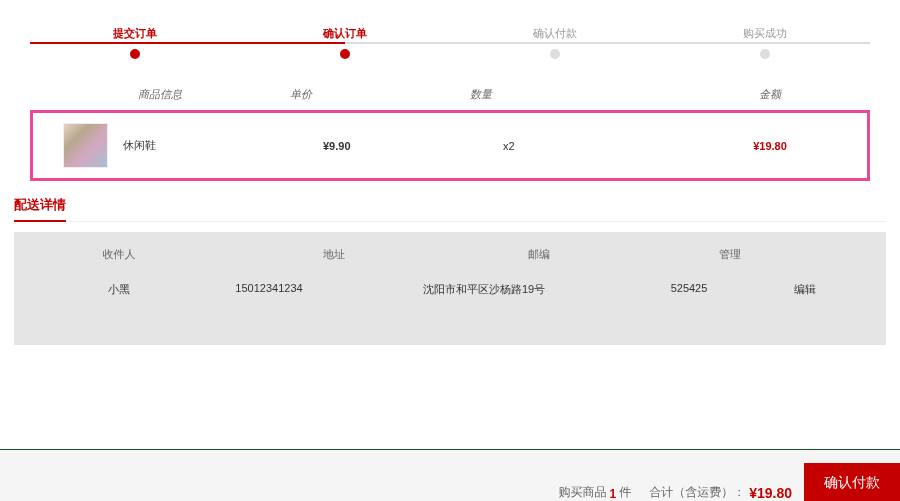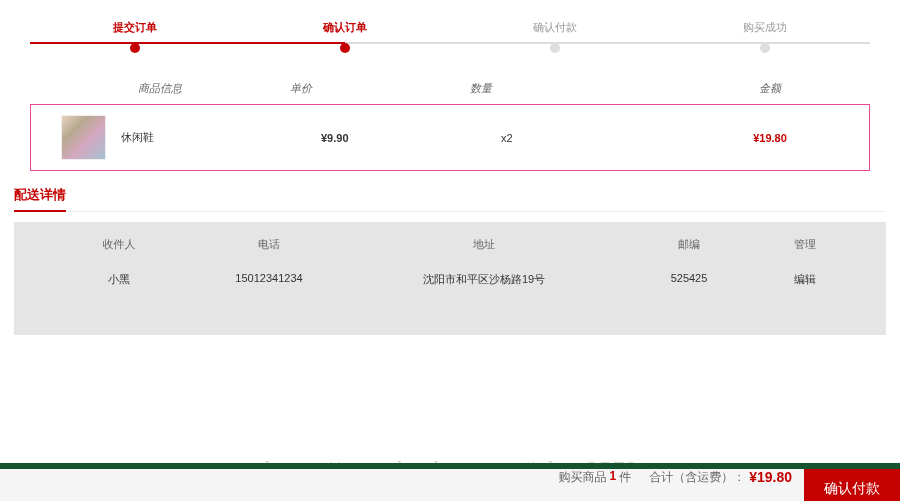--- a/index.html
+++ b/index.html
@@ -1,35 +1,35 @@
 <!DOCTYPE html>
 <html><head>
   <meta charset="utf-8">
   <style>
     * { margin: 0; padding: 0; box-sizing: border-box; }
     body { font-family: "Microsoft YaHei", Arial, sans-serif; font-size: 12px; color: #333; background: #fff; width: 900px; height: 501px; position: relative; }
     
-    .progress-bar { display: flex; justify-content: space-between; padding: 20px 30px 0; position: relative; }
+    .progress-bar { display: flex; justify-content: space-between; padding: 26px 30px 0; position: relative; }
     .progress-line { position: absolute; top: 42px; left: 30px; right: 30px; height: 2px; background: #ddd; z-index: 0; }
     .progress-line-active { position: absolute; top: 42px; left: 30px; width: 315px; height: 2px; background: #c40000; z-index: 1; }
     .progress-step { flex: 1; text-align: center; position: relative; z-index: 2; }
     .progress-step .label { font-size: 11px; margin-bottom: 8px; display: block; }
     .progress-step.active .label { color: #c40000; font-weight: bold; }
     .progress-step.inactive .label { color: #999; }
     .progress-step .dot { width: 10px; height: 10px; border-radius: 50%; margin: 0 auto; background: #ddd; }
     .progress-step.active .dot { background: #c40000; }
     
     .order-section { margin-top: 20px; }
     .order-header { display: flex; padding: 8px 30px; font-size: 11px; color: #666; font-style: italic; }
     .col-info { flex: 0 0 260px; text-align: center; }
     .col-price { flex: 0 0 180px; text-align: left; }
     .col-qty { flex: 0 0 200px; }
     .col-amount { flex: 1; text-align: center; }
     
-    .order-item { display: flex; align-items: center; padding: 10px 30px; border: 1px solid #ec4899; margin: 0 30px; background: #fff; }
+    .order-item { display: flex; align-items: center; padding: 10px 30px; border: 3px solid #ec4899; margin: 0 30px; background: #fff; }
     .order-item .thumb { width: 45px; height: 45px; background: linear-gradient(135deg, #e8d4c0 0%, #b8a890 30%, #d4a8c0 60%, #a8c0d4 100%); margin-right: 15px; border: 1px solid #eee; }
     .order-item .item-name { font-size: 11px; }
     .order-item .col-info { display: flex; align-items: center; text-align: left; }
     .order-item .col-price { font-weight: bold; font-size: 11px; }
     .order-item .col-qty { font-size: 11px; }
     .order-item .col-amount { color: #c40000; font-weight: bold; font-size: 11px; }
     
     .delivery-section { margin-top: 15px; padding: 0 14px; }
     .delivery-title { color: #c40000; font-size: 13px; font-weight: bold; padding-bottom: 6px; border-bottom: 2px solid #c40000; display: inline-block; }
     .delivery-divider { border-bottom: 1px solid #eee; margin-top: -1px; }
@@ -37,21 +37,21 @@
     .delivery-content { background: #e5e5e5; padding: 15px 0 40px; margin-top: 10px; }
     .delivery-header { display: flex; padding: 0 30px 12px; font-size: 11px; color: #666; }
     .delivery-row { display: flex; padding: 8px 30px; font-size: 11px; color: #333; }
     .dcol-name { flex: 0 0 150px; text-align: center; }
     .dcol-phone { flex: 0 0 150px; text-align: center; }
     .dcol-addr { flex: 0 0 280px; text-align: center; }
     .dcol-zip { flex: 0 0 130px; text-align: center; }
     .dcol-mgmt { flex: 1; text-align: center; }
     .edit-link { color: #333; cursor: pointer; }
     
-    .footer-bar { position: absolute; bottom: 0; left: 0; right: 0; height: 38px; background: #f5f5f5; display: flex; align-items: flex-start; justify-content: flex-end; padding-right: 0; font-size: 12px; border-top: 6px solid #14532d; }
+    .footer-bar { position: absolute; bottom: 0; left: 0; right: 0; height: 52px; background: #f5f5f5; display: flex; align-items: flex-end; justify-content: flex-end; padding-right: 0; font-size: 12px; border-top: 1px solid #14532d; }
     .footer-bar .summary { color: #666; }
     .footer-bar .count { color: #c40000; font-weight: bold; margin: 0 3px; }
     .footer-bar .total-label { margin-left: 18px; color: #666; }
     .footer-bar .total-price { color: #c40000; font-weight: bold; font-size: 14px; margin: 0 12px 0 4px; }
     .confirm-btn { background: #c40000; color: #fff; height: 38px; line-height: 38px; padding: 0 20px; font-size: 14px; border: none; cursor: pointer; font-family: inherit; }
     
     .watermark { position: absolute; bottom: 18px; left: 50%; transform: translateX(-50%); font-size: 24px; color: rgba(120,120,120,0.35); font-style: italic; font-family: Georgia, serif; pointer-events: none; letter-spacing: 1px; white-space: nowrap; }
   </style>
 </head>
 <body>
@@ -94,21 +94,20 @@
     <div class="col-amount">¥19.80</div>
   </div>
 </div>
 
 <div class="delivery-section">
   <span class="delivery-title">配送详情</span>
   <div class="delivery-divider"></div>
   <div class="delivery-content">
     <div class="delivery-header">
       <div class="dcol-name">收件人</div>
-      <div class="dcol-phone">电话</div>
       <div class="dcol-addr">地址</div>
       <div class="dcol-zip">邮编</div>
       <div class="dcol-mgmt">管理</div>
     </div>
     <div class="delivery-row">
       <div class="dcol-name">小黑</div>
       <div class="dcol-phone">15012341234</div>
       <div class="dcol-addr">沈阳市和平区沙杨路19号</div>
       <div class="dcol-zip">525425</div>
       <div class="dcol-mgmt">

